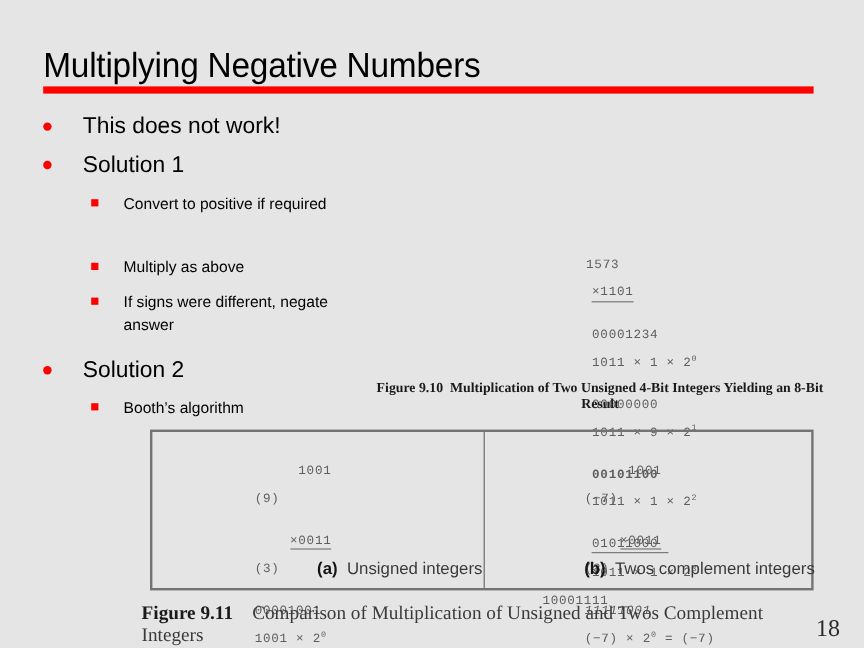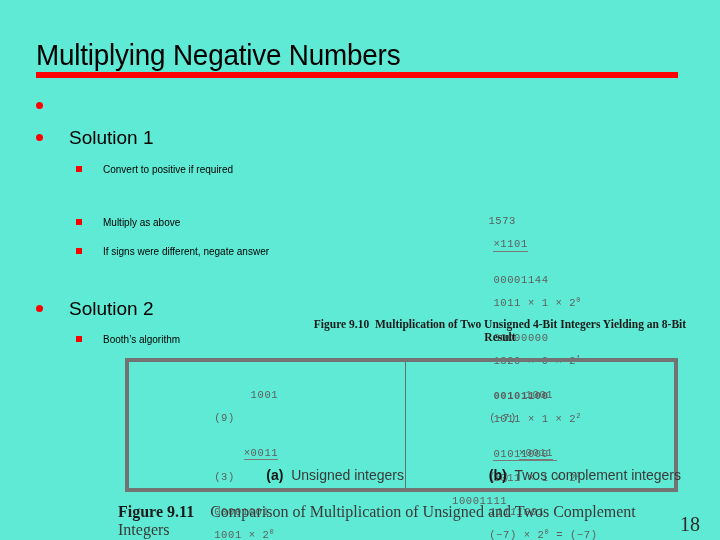--- a/index.html
+++ b/index.html
@@ -9,21 +9,21 @@
   }
   body {
     font-family: "Liberation Sans", sans-serif;
     color: #000000;
   }
   #slide {
     position: relative;
     width: 720px;
     height: 540px;
     overflow: hidden;
-    background: #5eead4;
+    background: #e5e5e5;
   }
 
   
   #slide-title {
     position: absolute;
     left: 36px;
     top: 39px;
     font-size: 29px;
     font-weight: normal;
     letter-spacing: -0.2px;
@@ -60,21 +60,21 @@
     background: #FF0000;
   }
   .l1 .txt {
     display: block;
     margin-left: 33px;
   }
 
   .l2 {
     position: absolute;
     left: 76px;
-    font-size: 10px;
+    font-size: 13px;
     line-height: 19px;
     width: 230px;
   }
   .l2 .sq {
     position: absolute;
     left: 0px;
     top: 6px;
     width: 6px;
     height: 6px;
     background: #FF0000;
@@ -107,21 +107,21 @@
   }
   .figcap b { color: #1a1a1a; }
 
   
   #fig911-box {
     position: absolute;
     left: 125px;
     top: 358px;
     width: 553px;
     height: 134px;
-    border: 4px solid #737373;
+    border: 2px solid #737373;
     box-sizing: border-box;
   }
   #fig911-divider {
     position: absolute;
     left: 276px;
     top: 0px;
     width: 1px;
     height: 100%;
     background: #6b6b6b;
   }
@@ -148,20 +148,21 @@
 </head>
 <body>
 
 <div id="slide">
 
   <div id="slide-title">Multiplying Negative Numbers</div>
   <div id="title-rule"></div>
 
   <div class="l1" style="top:94px;">
     <span class="dot"></span>
+    <span class="txt">This does not work!</span>
   </div>
 
   <div class="l1" style="top:126px;">
     <span class="dot"></span>
     <span class="txt">Solution 1</span>
   </div>
 
   <div class="l2" style="top:160px;">
     <span class="sq"></span>
     <span class="txt">Convert to positive if required</span>
@@ -187,28 +188,28 @@
     <span class="txt">Booth’s algorithm</span>
   </div>
 
   <div class="fig" style="left:452px; top:216px;">
     <div class="mono-row" style="text-align:right; width:64px;">1573</div>
     <div class="mono-row" style="text-align:left; width:64px;">
       <span class="uline">×1101</span>
     </div>
 
     <div class="mono-row">
-      <span style="display:inline-block;width:64px;">00001144</span>
+      <span style="display:inline-block;width:64px;">00001234</span>
       <span style="display:inline-block;width:26px;"></span>
       <span>1011 × 1 × 2</span><sup>0</sup>
     </div>
     <div class="mono-row">
       <span style="display:inline-block;width:64px;">00000000</span>
       <span style="display:inline-block;width:26px;"></span>
-      <span>1320 × 0 × 2</span><sup>1</sup>
+      <span>1011 × 9 × 2</span><sup>1</sup>
     </div>
     <div class="mono-row">
       <span style="display:inline-block;width:64px;font-weight:bold;">00101100</span>
       <span style="display:inline-block;width:26px;"></span>
       <span>1011 × 1 × 2</span><sup>2</sup>
     </div>
     <div class="mono-row">
       <span class="uline" style="display:inline-block;width:64px;">01011000</span>
       <span style="display:inline-block;width:26px;"></span>
       <span>1011 × 1 × 2</span><sup>3</sup>

